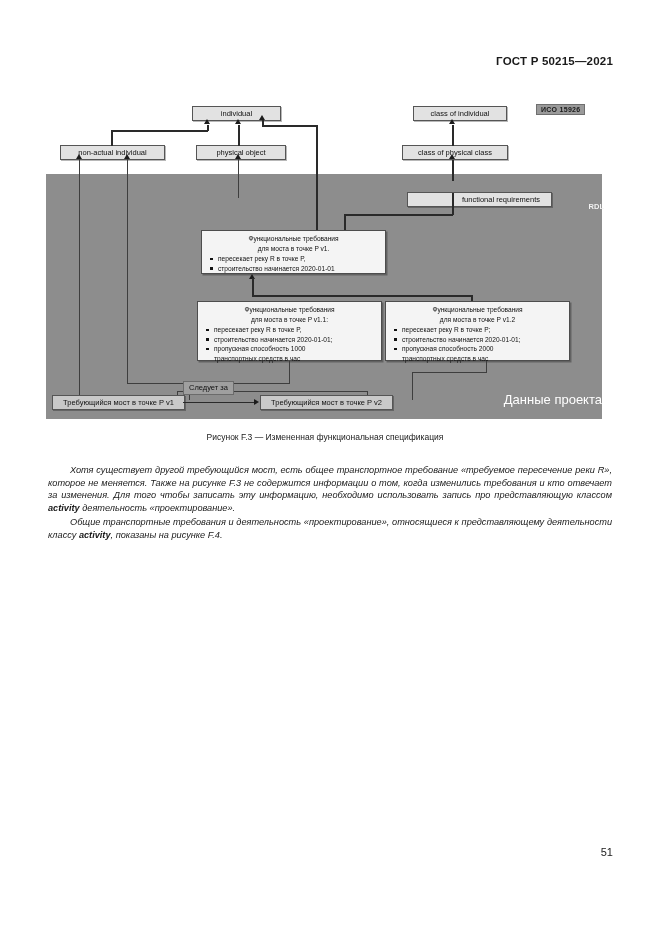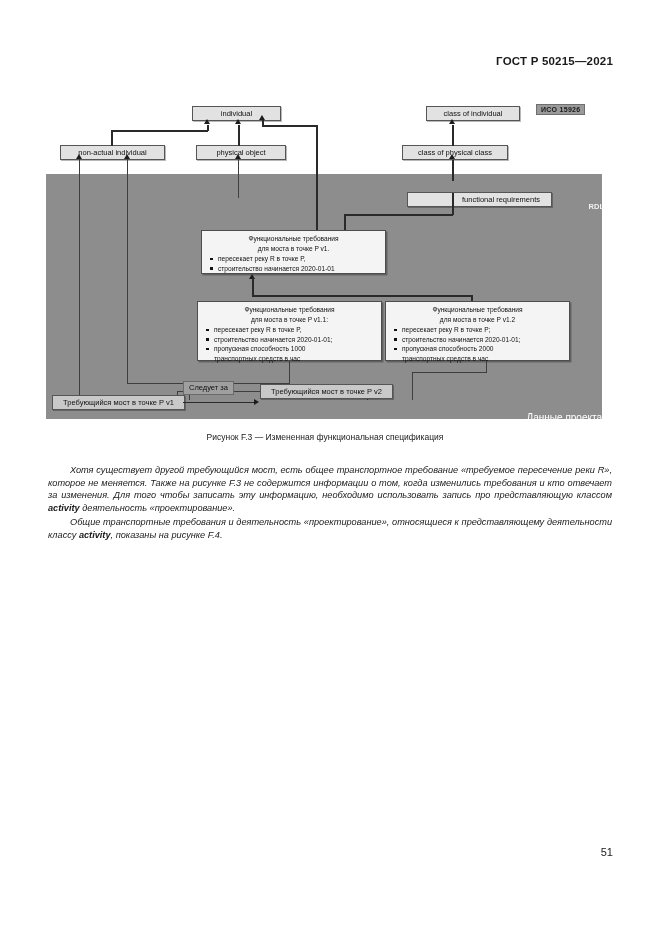--- a/index.html
+++ b/index.html
@@ -49,22 +49,22 @@
     position: absolute;
     right: 10px;
     top: 110px;
     font-size: 7.5px;
     font-weight: bold;
     color: #f2f2f2;
   }
   .project-label {
     position: absolute;
     right: 12px;
-    top: 320px;
-    font-size: 10px;
+    top: 300px;
+    font-size: 13px;
     color: #ffffff;
     white-space: nowrap;
   }
 
   .iso-badge {
     position: absolute;
     left: 492px;
     top: 12px;
     padding: 1px 4px;
     background: #9a9a9a;
@@ -212,21 +212,21 @@
   <div class="project-label">Данные проекта</div>
 
   <div class="iso-badge">ИСО 15926</div>
 
   <div class="node light" style="left:148px; top:14px; width:87px;">individual</div>
 
   <div class="node light" style="left:16px; top:53px; width:103px;">non-actual individual</div>
 
   <div class="node light" style="left:152px; top:53px; width:88px;text-align:center;">physical object</div>
 
-  <div class="node light" style="left:382px; top:14px; width:92px;">class of individual</div>
+  <div class="node light" style="left:369px; top:14px; width:92px;">class of individual</div>
 
   <div class="node light" style="left:358px; top:53px; width:104px;">class of physical class</div>
 
   <div class="node light" style="left:363px; top:100px; width:100px;padding-left:43px;">functional requirements</div>
 
   <div class="ln thick v" style="left:67px; top:38px; height:16px;"></div>
   <div class="ln thick h" style="left:67px; top:38px; width:97px;"></div>
   <div class="ln thick v" style="left:163px; top:33px; height:6px;"></div>
   <div class="arrow-up" style="left:160px; top:27px;"></div>
 
@@ -301,21 +301,21 @@
 
   <div class="ln v dim" style="left:83px; top:66px; height:225px;"></div>
   <div class="arrow-up" style="left:80px; top:62px;"></div>
   <div class="ln h dim" style="left:83px; top:291px; width:62px;"></div>
 
   <div class="ln v dim" style="left:194px; top:66px; height:40px;"></div>
   <div class="arrow-up" style="left:191px; top:62px;"></div>
 
   <div class="node" style="left:8px; top:303px; width:131px;">Требующийся мост в точке P v1</div>
 
-  <div class="node" style="left:216px; top:292px; width:131px;">Требующийся мост в точке P v2</div>
+  <div class="node" style="left:216px; top:303px; width:131px;">Требующийся мост в точке P v2</div>
 
   <div class="ln h" style="left:139px; top:310px; width:72px;"></div>
   <div class="arrow-right" style="left:210px; top:307px;"></div>
   <div class="rel-chip" style="left:139px; top:289px;">Следует за</div>
 
 </div>
 
 <div class="caption">Рисунок F.3 — Измененная функциональная спецификация</div>
 
 <div class="body-text" style="top:464px;">

